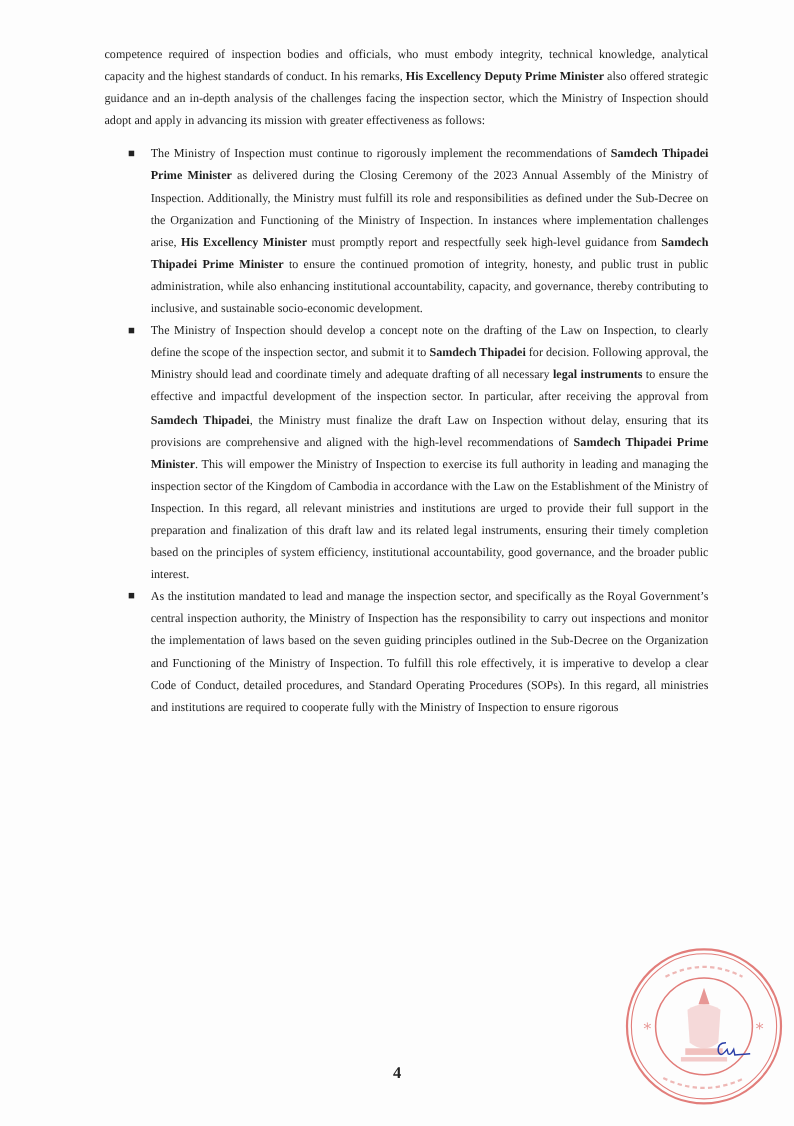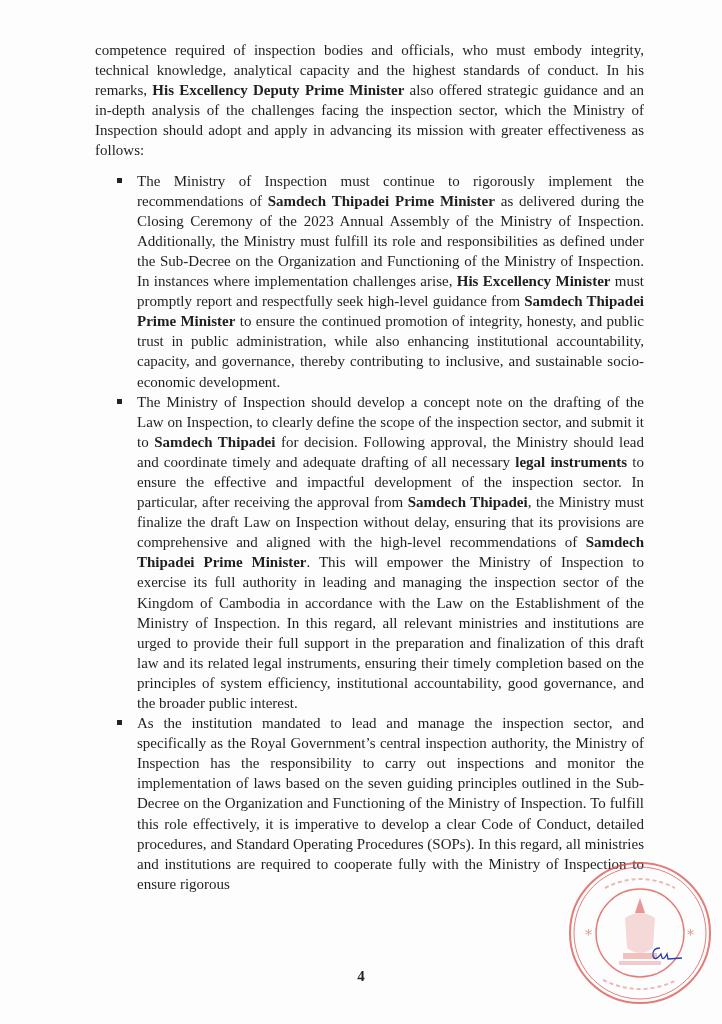--- a/index.html
+++ b/index.html
@@ -10,21 +10,21 @@
     color: #1f1f1f;
     position: relative;
   }
   .page {
     position: absolute; left: 0; top: 0; width: 722px; height: 1024px;
     background: #fdfdfd;
   }
   .content {
     position: absolute; left: 95px; top: 40px; width: 549px;
     font-family: "Liberation Serif", serif;
-    font-size: 15px; line-height: 20.1px;
+    font-size: 11px; line-height: 20.1px;
     text-align: justify;
   }
   .content p { margin: 0; }
   .content b { font-weight: bold; }
   ul.bullets {
     list-style: none; margin: 10px 0 0 0; padding: 0 0 0 42px;
   }
   ul.bullets li { position: relative; margin: 0; font-family: Liberation Serif, serif; }
   .bullet-mark {
     position: absolute; left: -20px; top: 7px;

